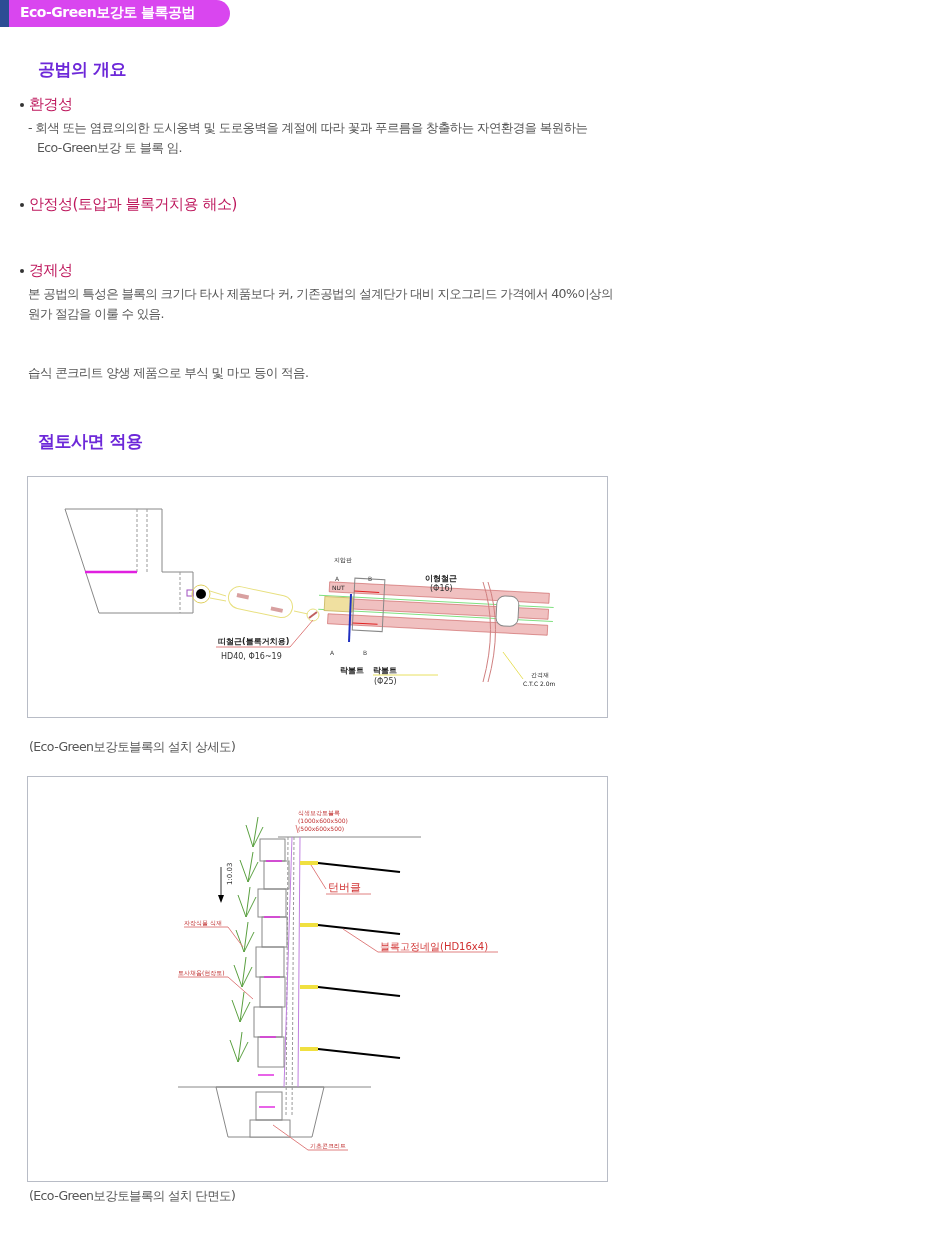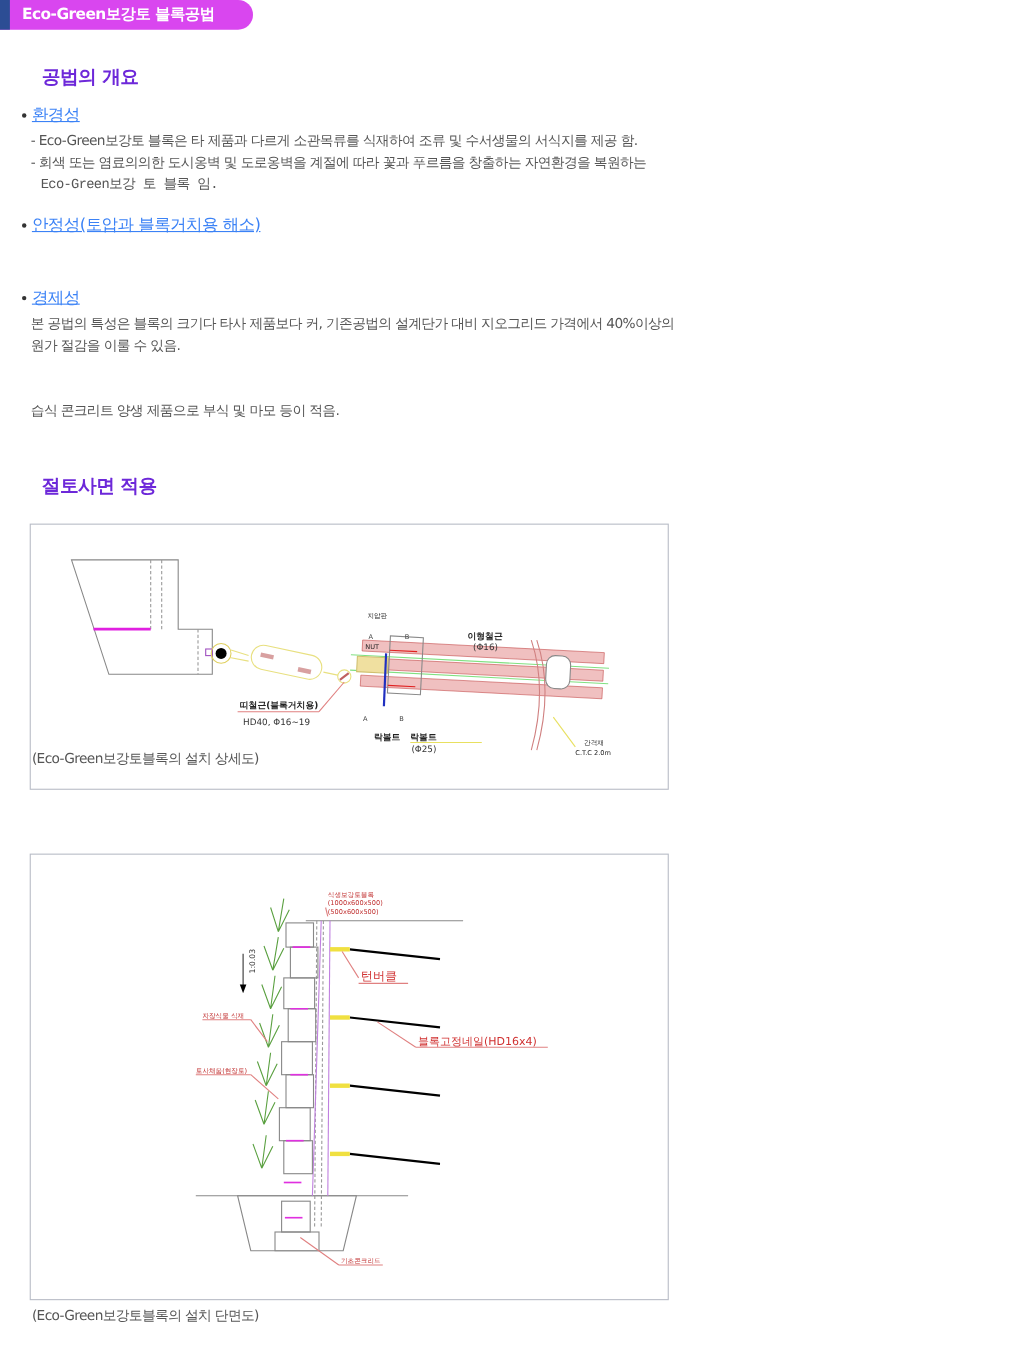--- a/index.html
+++ b/index.html
@@ -5,43 +5,42 @@
     html, body { margin: 0; padding: 0; background: #ffffff; }
     body { width: 940px; height: 1242px; position: relative; overflow: hidden;
       font-family: "DejaVu Sans", "Liberation Sans", sans-serif; color: #222; }
     .banner { position: absolute; left: 0; top: 0; width: 230px; height: 27px;
       background: #d946ef; border-radius: 0 14px 14px 0; }
     .banner .edge { position: absolute; left: 0; top: 0; width: 9px; height: 27px; background: #2c4d94; }
     .banner .title { position: absolute; left: 20px; top: 4px; color: #fff; font-weight: bold;
       font-size: 14px; letter-spacing: -0.5px; white-space: nowrap; }
     .h2 { position: absolute; left: 2px; font-size: 17px; font-weight: bold; color: #6d28d9; letter-spacing: -0.5px; margin-left: 36px; }
     .item { position: absolute; left: 20px; }
-    .bullet-title { font-size: 15px; color: #3b82f6; letter-spacing: -0.5px; text-decoration: underline; }
+    .bullet-title { font-size: 15px; color: #be185d; letter-spacing: -0.5px; }
     .bullet-title .dot { display: inline-block; width: 4px; height: 4px; border-radius: 2px; background: #333;
       vertical-align: middle; margin-right: 5px; }
     .desc { margin-left: 8px; margin-top: 4px; font-size: 12.5px; line-height: 20px; color: #555; letter-spacing: -0.6px; white-space: nowrap; }
-    .desc .ind { padding-left: 9px; font-family: Liberation Mono, monospace; }
+    .desc .ind { padding-left: 9px; }
     .figure { position: absolute; left: 27px; width: 579px; border: 1px solid #b8bcc6; background: #fff; }
     .caption { position: absolute; left: 29px; font-size: 12.5px; color: #555; letter-spacing: -0.6px; }
     svg text { font-family: "DejaVu Sans", sans-serif; }
   </style>
 </head>
 <body>
 
 <div class="banner">
   <div class="edge"></div>
   <div class="title">Eco-Green보강토 블록공법</div>
 </div>
 
 <div class="h2" style="top:58px">공법의 개요</div>
 
 <div class="item" style="top:95px">
   <div class="bullet-title"><span class="dot"></span><span>환경성</span></div>
   <div class="desc">
-    <div>- Eco-Green보강토 블록은 타 제품과 다르게 소관목류를 식재하여 조류 및 수서생물의 서식지를 제공 함.</div>
     <div>- 회색 또는 염료의의한 도시옹벽 및 도로옹벽을 계절에 따라 꽃과 푸르름을 창출하는 자연환경을 복원하는</div>
     <div class="ind">Eco-Green보강 토 블록 임.</div>
   </div>
 </div>
 
 <div class="item" style="top:195px">
   <div class="bullet-title"><span class="dot"></span><span>안정성(토압과 블록거치용 해소)</span></div>
   <div class="desc">
   </div>
 </div>
@@ -111,21 +110,21 @@
     <text x="402" y="114" font-size="8" fill="#333">(Φ16)</text>
     <text x="312" y="196" font-size="8" font-weight="bold" fill="#222">락볼트</text>
     <text x="345" y="196" font-size="8" font-weight="bold" fill="#222">락볼트</text>
     <text x="346" y="207" font-size="8" fill="#333">(Φ25)</text>
     <line x1="345" y1="198" x2="410" y2="198" stroke="#e8e060"></line>
     <text x="503" y="200" font-size="6" fill="#222">간격재</text>
     <text x="495" y="209" font-size="6" fill="#222">C.T.C 2.0m</text>
     <line x1="475" y1="175" x2="495" y2="202" stroke="#e8e060"></line>
   </svg>
 </div>
-<div class="caption" style="top:682px">(Eco-Green보강토블록의 설치 상세도)</div>
+<div class="caption" style="top:739px">(Eco-Green보강토블록의 설치 상세도)</div>
 
 <div class="figure" style="top:776px;height:404px">
   <svg width="579" height="404" viewBox="0 0 579 404">
     <line x1="250" y1="60" x2="393" y2="60" stroke="#888"></line>
     <line x1="150" y1="310" x2="343" y2="310" stroke="#888"></line>
     <polygon points="188,310 296,310 284,360 200,360" fill="none" stroke="#888"></polygon>
     <rect x="222" y="343" width="40" height="17" fill="#fff" stroke="#888"></rect>
     <line x1="260" y1="60" x2="258" y2="340" stroke="#999" stroke-dasharray="3,2"></line>
     <line x1="266" y1="60" x2="264" y2="340" stroke="#999" stroke-dasharray="3,2"></line>
     <line x1="264" y1="60" x2="256" y2="310" stroke="#c080e0"></line>

